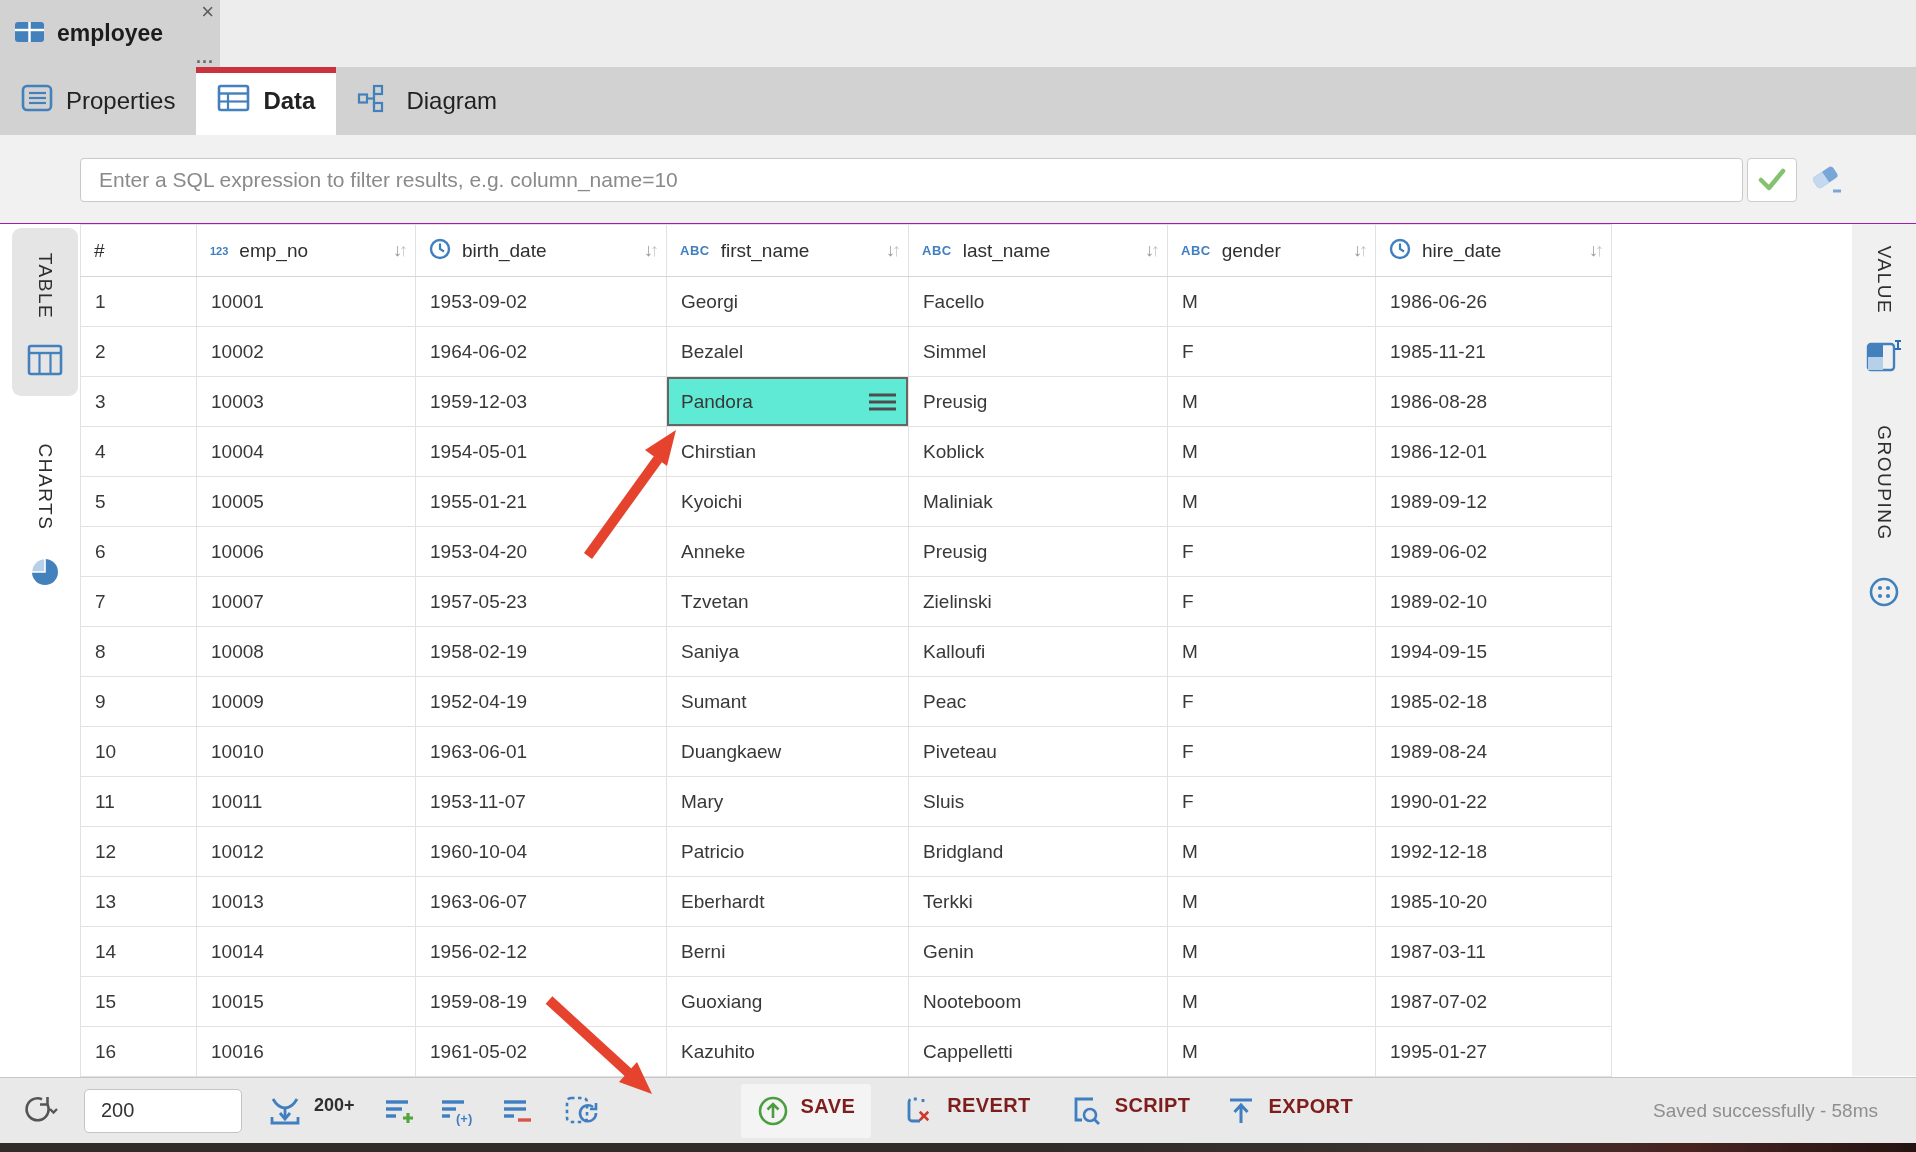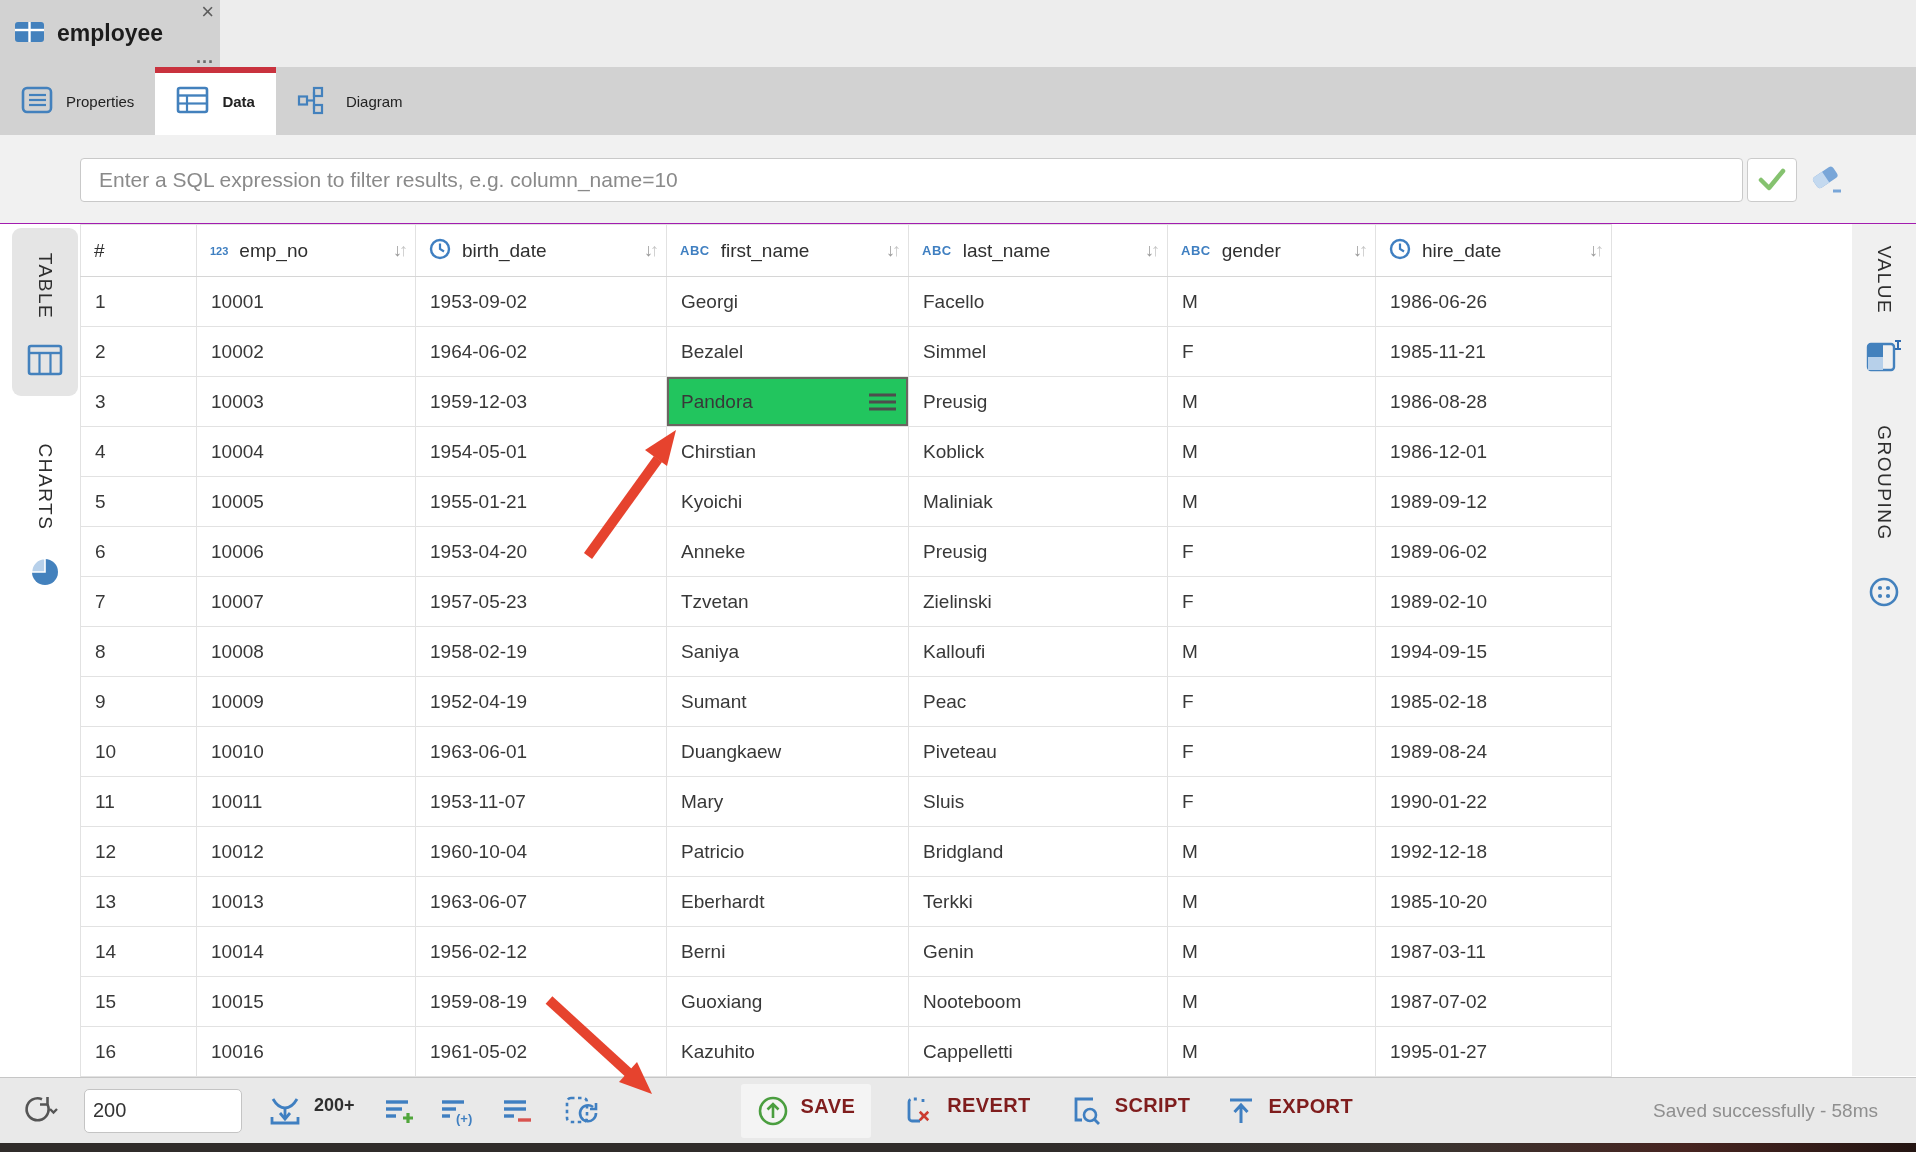--- a/index.html
+++ b/index.html
@@ -9,21 +9,21 @@
   
   #filetab-bar { position:absolute; left:0; top:0; width:1916px; height:67px; background:#ededed; }
   #employee-tab { position:absolute; left:0; top:0; width:220px; height:67px; background:#d2d2d2; }
   #employee-tab .inner { display:flex; align-items:center; gap:12px; height:67px; padding-left:14px; }
   #employee-tab .label { font-size:23px; font-weight:bold; color:#1c1c1c; }
   #tab-close { position:absolute; right:6px; top:0; font-size:22px; color:#5d5d5d; line-height:24px; cursor:default; }
   #tab-more  { position:absolute; right:6px; bottom:2px; font-size:18px; font-weight:bold; color:#6a6a6a; line-height:16px; letter-spacing:1px; }
 
   
   #subtab-bar { position:absolute; left:0; top:67px; width:1916px; height:68px; background:#d2d2d2; display:flex; }
-  .subtab { display:flex; align-items:center; gap:13px; padding:0 21px; height:68px; font-size:15px; color:#222; }
+  .subtab { display:flex; align-items:center; gap:13px; padding:0 21px; height:68px; font-size:24px; color:#222; }
   .subtab.active { background:#fff; font-weight:bold; position:relative; }
   .subtab.active::before { content:""; position:absolute; left:0; top:0; right:0; height:6px; background:#c9323e; }
 
   
   #filter-bar { position:absolute; left:0; top:135px; width:1916px; height:89px; background:#f1f1f1; border-bottom:1px solid #a21caf; }
   #filter-input { position:absolute; left:80px; top:23px; width:1663px; height:44px; border:1px solid #c9c9c9;
                   border-radius:4px; background:#fff; font-size:21px; color:#333; padding:0 18px;
                   font-family:"Liberation Sans", sans-serif; outline:none; }
   #filter-input::placeholder { color:#8a8a8a; }
   #filter-apply { position:absolute; left:1747px; top:23px; width:50px; height:44px; background:#fff;
@@ -50,31 +50,31 @@
   #grid th, #grid td { border:1px solid #e2e2e2; font-weight:normal; text-align:left; }
   #grid th { height:52px; border-bottom:1px solid #d6d6d6; }
   #grid td { height:50px; padding:0 10px 0 14px; font-size:19px; color:#383838; white-space:nowrap; overflow:hidden; }
   .th-inner { display:flex; align-items:center; gap:11px; padding:0 10px 0 13px; }
   .colname { font-size:19px; color:#2f2f2f; }
   .coltype { color:#3f7fc1; font-weight:bold; }
   .coltype.num { font-size:11px; }
   .coltype.abc { font-size:13px; letter-spacing:.5px; }
   .sort { margin-left:auto; font-size:18px; font-weight:bold; letter-spacing:-3px; }
   .sort .dn { color:#999; } .sort .up { color:#c6c6c6; }
-  td.selected-cell { background:#22c55e; box-shadow:inset 0 0 0 2px #6b6561; position:relative; }
+  td.selected-cell { background:#5eead4; box-shadow:inset 0 0 0 2px #6b6561; position:relative; }
   .hamburger { position:absolute; right:12px; top:50%; transform:translateY(-50%); width:27px; display:block; }
   .hamburger i { display:block; height:3px; background:#4d4d4d; margin:4px 0; }
 
   
   #toolbar { position:absolute; left:0; top:1077px; width:1916px; height:66px; background:#e9e9e9;
              border-top:1px solid #c6c6c6; display:flex; align-items:center; }
   .tbtn { display:flex; align-items:flex-start; gap:12px; background:none; border:none; cursor:default; }
   .tbtn .lbl { font-size:20px; font-weight:bold; color:#7f1d1d; letter-spacing:.4px; }
   #rowlimit-input { width:158px; height:44px; border:1px solid #c4c4c4; border-radius:5px; background:#fff;
-                    font-size:20px; color:#333; padding:0 8px; font-family:"Liberation Sans", sans-serif; }
+                    font-size:20px; color:#333; padding:0 16px; font-family:"Liberation Sans", sans-serif; }
   #save-button { background:#f4f4f4; border-radius:3px; padding:11px 16px; }
   #status-text { margin-left:auto; margin-right:38px; font-size:19px; color:#8f8f8f; }
   .fetch-label { font-size:18px; font-weight:bold; color:#2f2f2f; }
 
   
   #bottom-strip { position:absolute; left:0; bottom:0; width:1916px; height:9px;
     background:linear-gradient(90deg,#302c2a 0%,#302c2a 55%,#3a332f 75%,#472420 88%,#241512 100%); }
 
   
   #arrows { position:absolute; left:0; top:0; width:1916px; height:1152px; pointer-events:none; z-index:60; }

